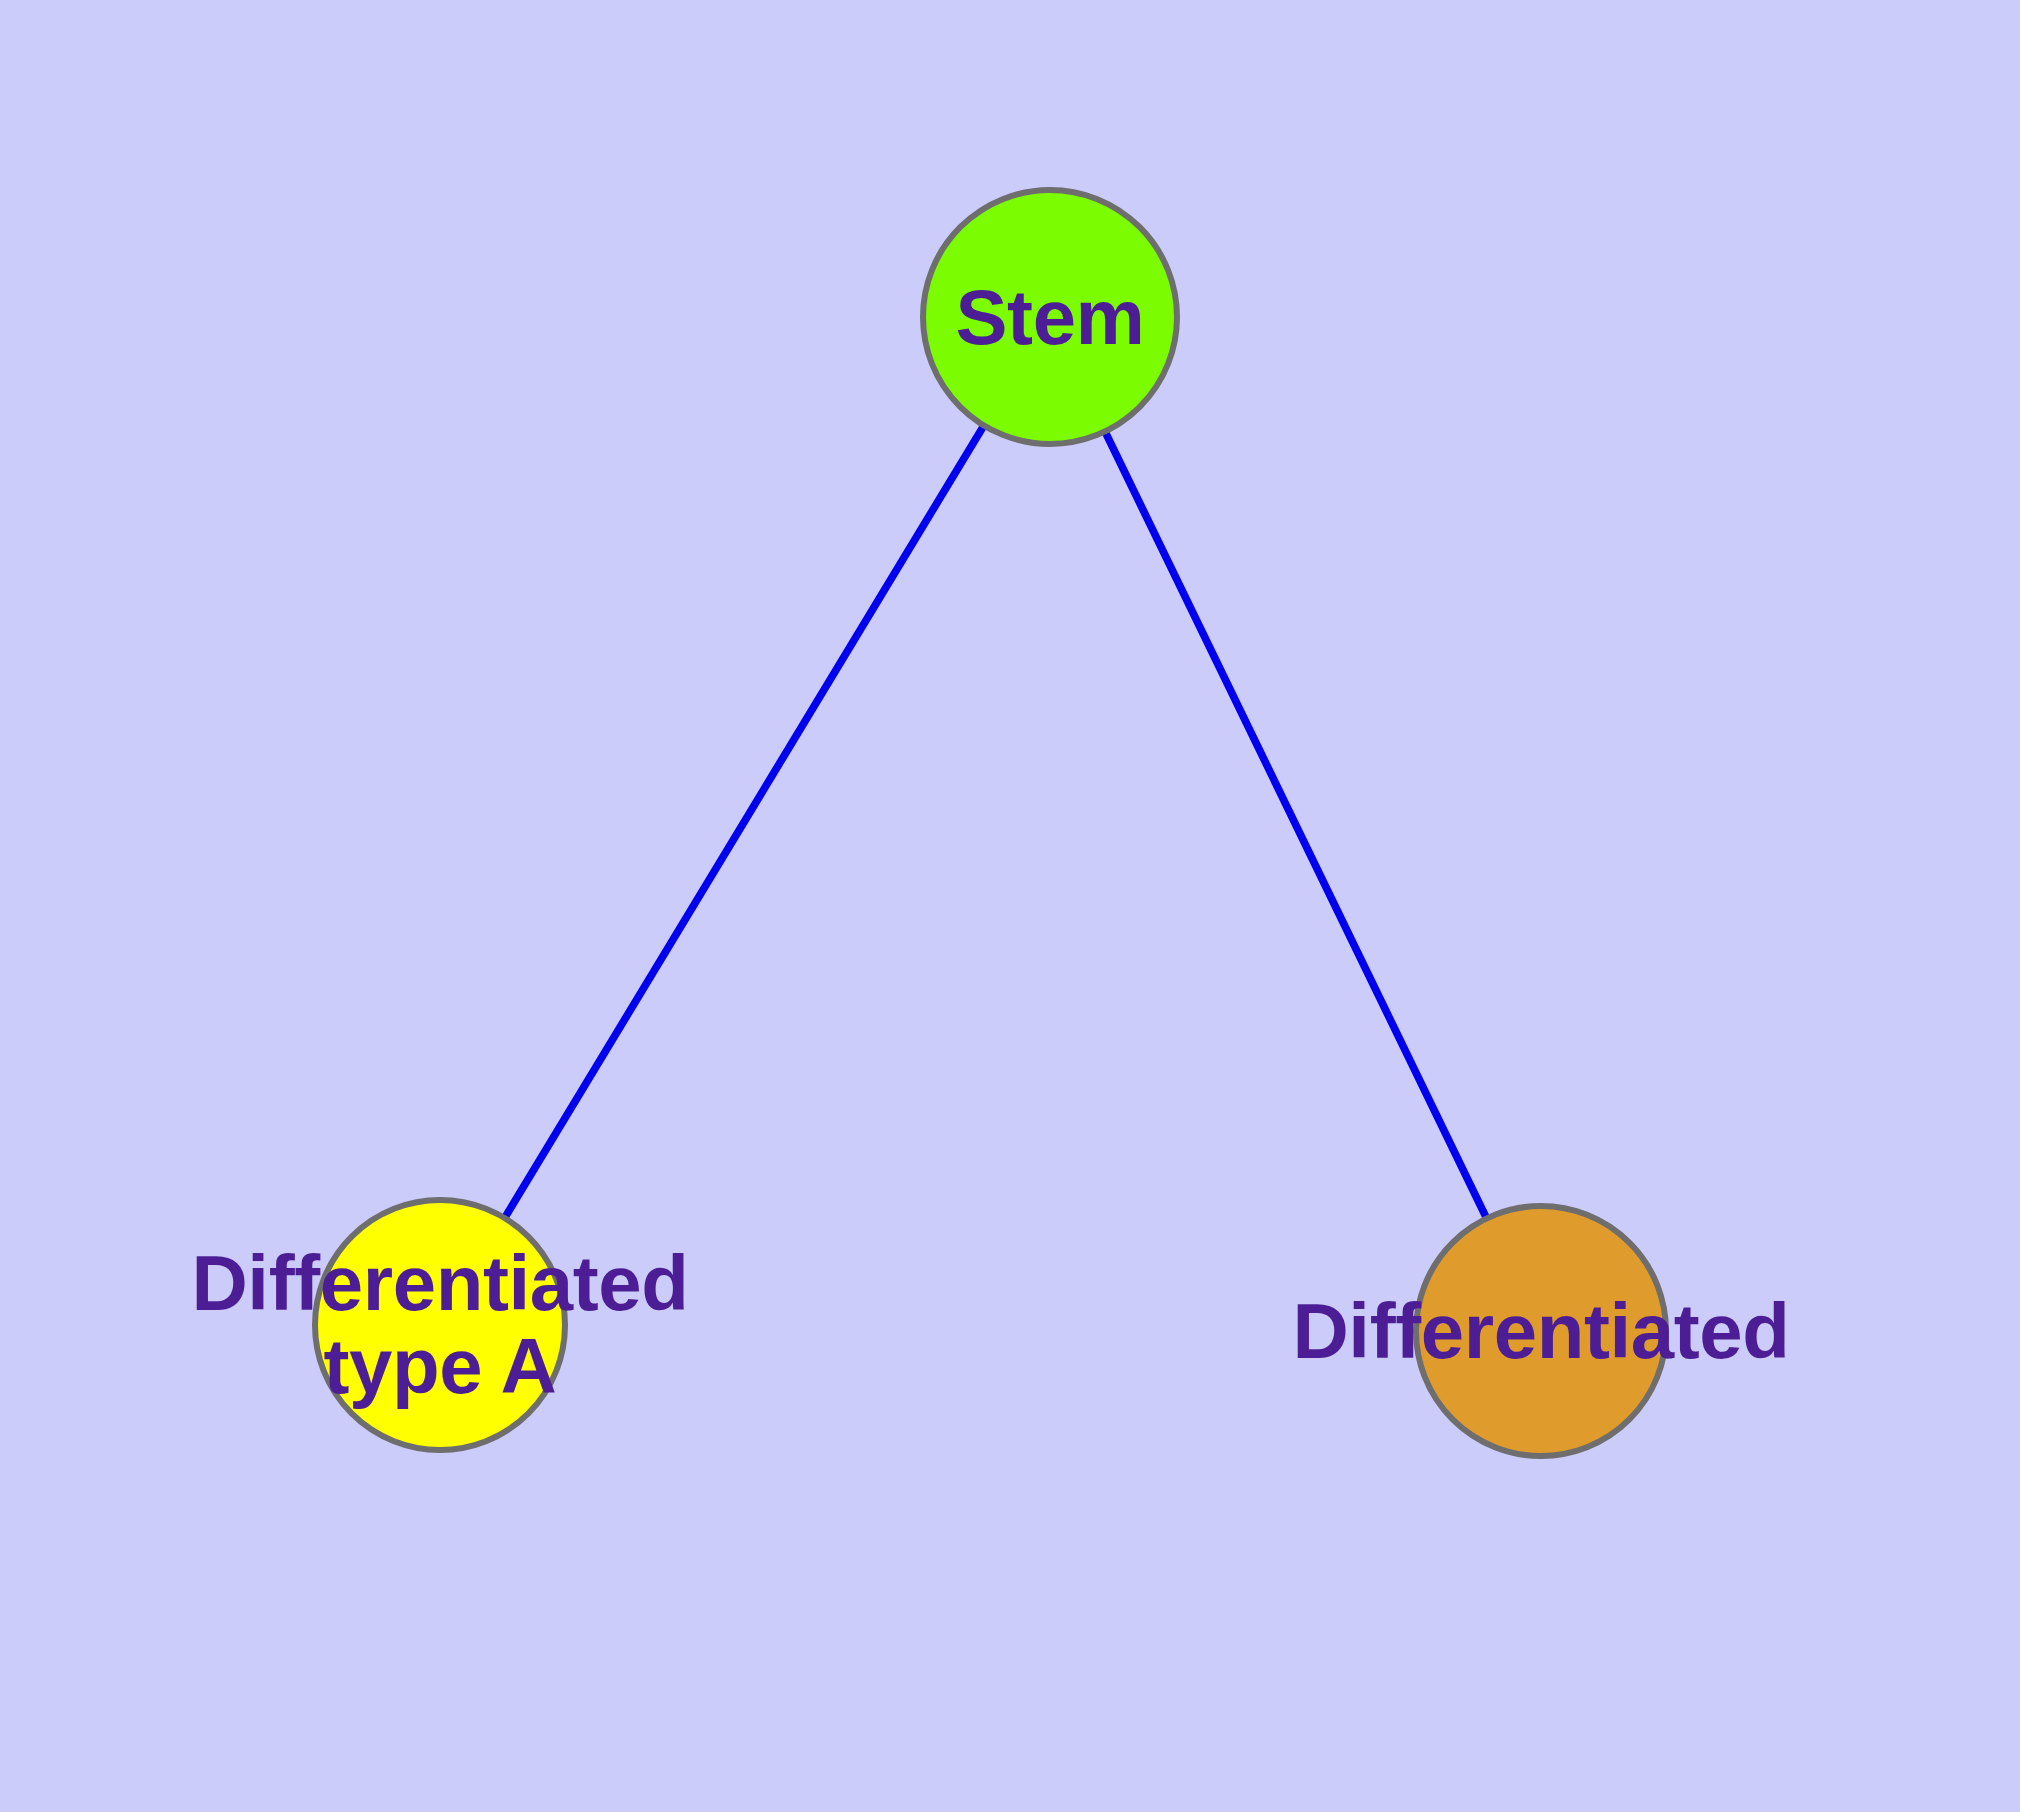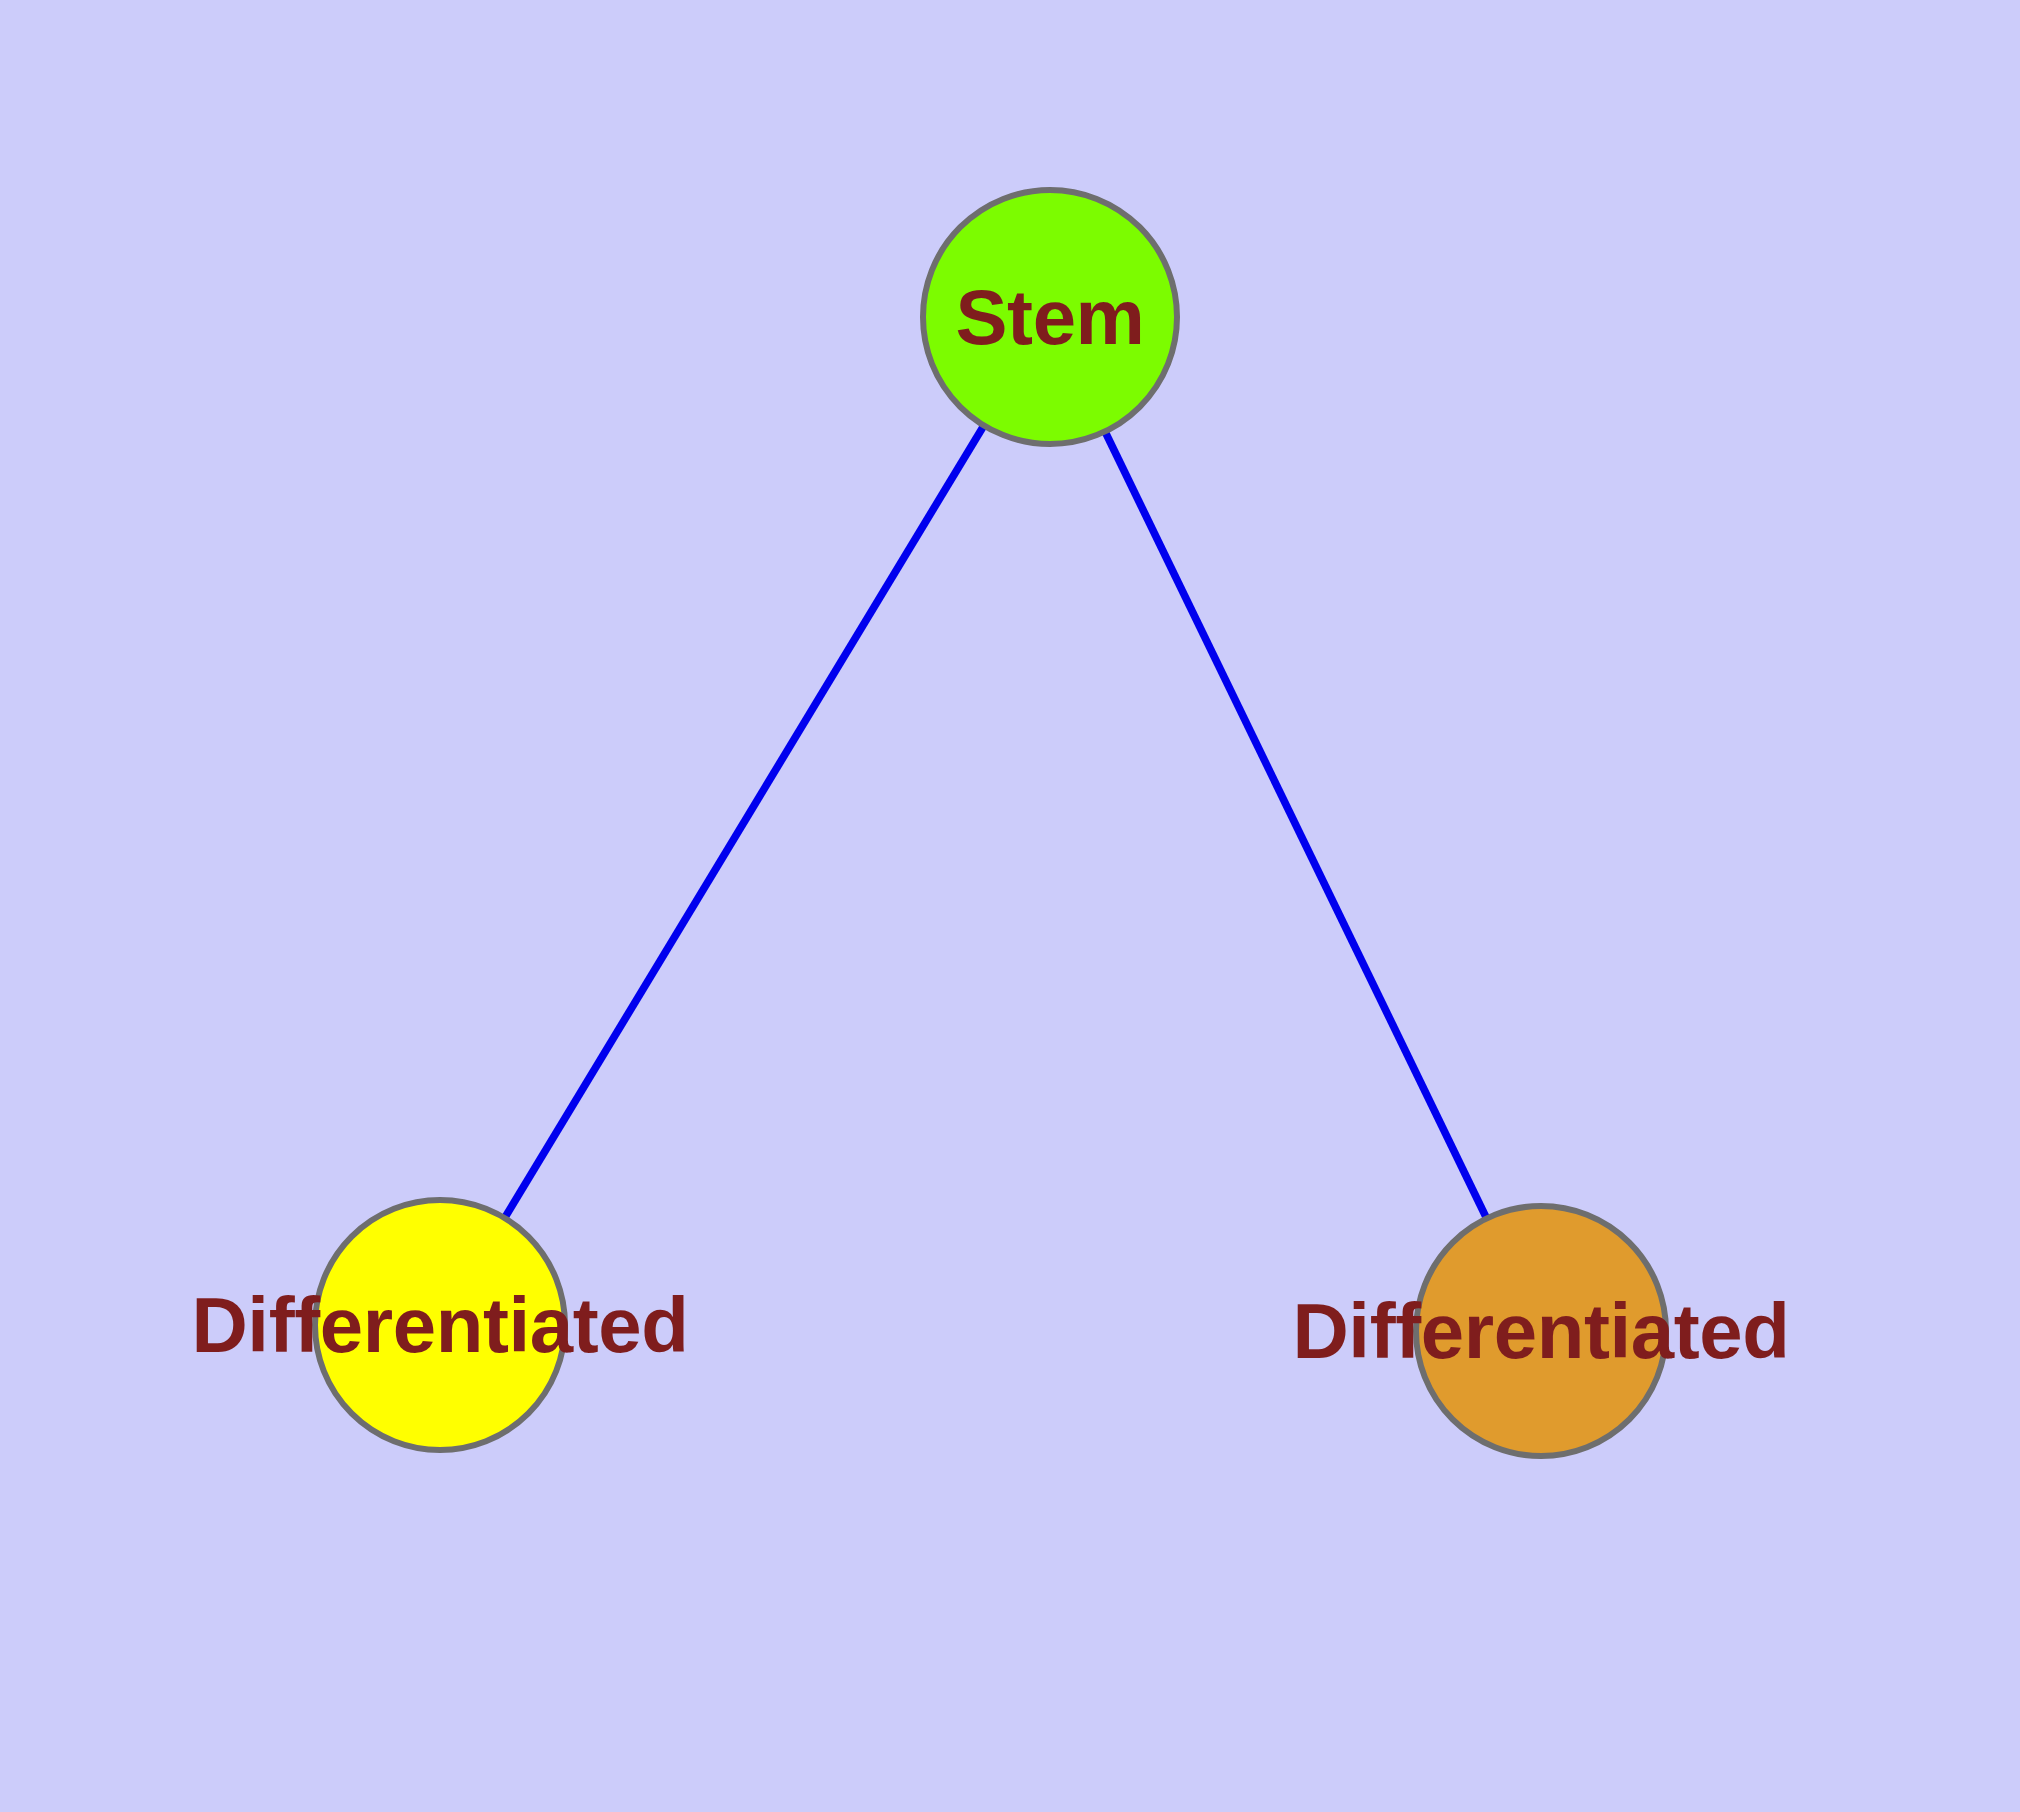--- a/index.html
+++ b/index.html
@@ -47,21 +47,21 @@
     align-items: center;
     justify-content: center;
   }
   .node-label {
     position: absolute;
     left: 50%;
     top: 50%;
     transform: translate(-50%, -50%);
     white-space: pre;
     text-align: center;
-    color: #7f1d1d;
+    color: #4c1d95;
     font-weight: bold;
     font-size: 78px;
     line-height: 1.06;
     letter-spacing: -0.4px;
     pointer-events: none;
   }
   #node-stem {
     left: 920px;
     top: 187px;
     width: 260px;
@@ -95,21 +95,21 @@
     <line x1="1238" y1="374" x2="1818" y2="1570" stroke="#0000ee" stroke-width="9" stroke-linecap="butt"></line>
   </svg>
 
   <div id="node-layer">
 
     <div class="node" id="node-stem">
       <span class="node-label">Stem</span>
     </div>
 
     <div class="node" id="node-diff-a">
-      <span class="node-label"><span>Differentiated</span><br></span>
+      <span class="node-label"><span>Differentiated</span><br><span>type A</span></span>
     </div>
 
     <div class="node" id="node-diff-b">
       <span class="node-label"><span>Differentiated</span><br></span>
     </div>
 
   </div>
 </div>
 
 

